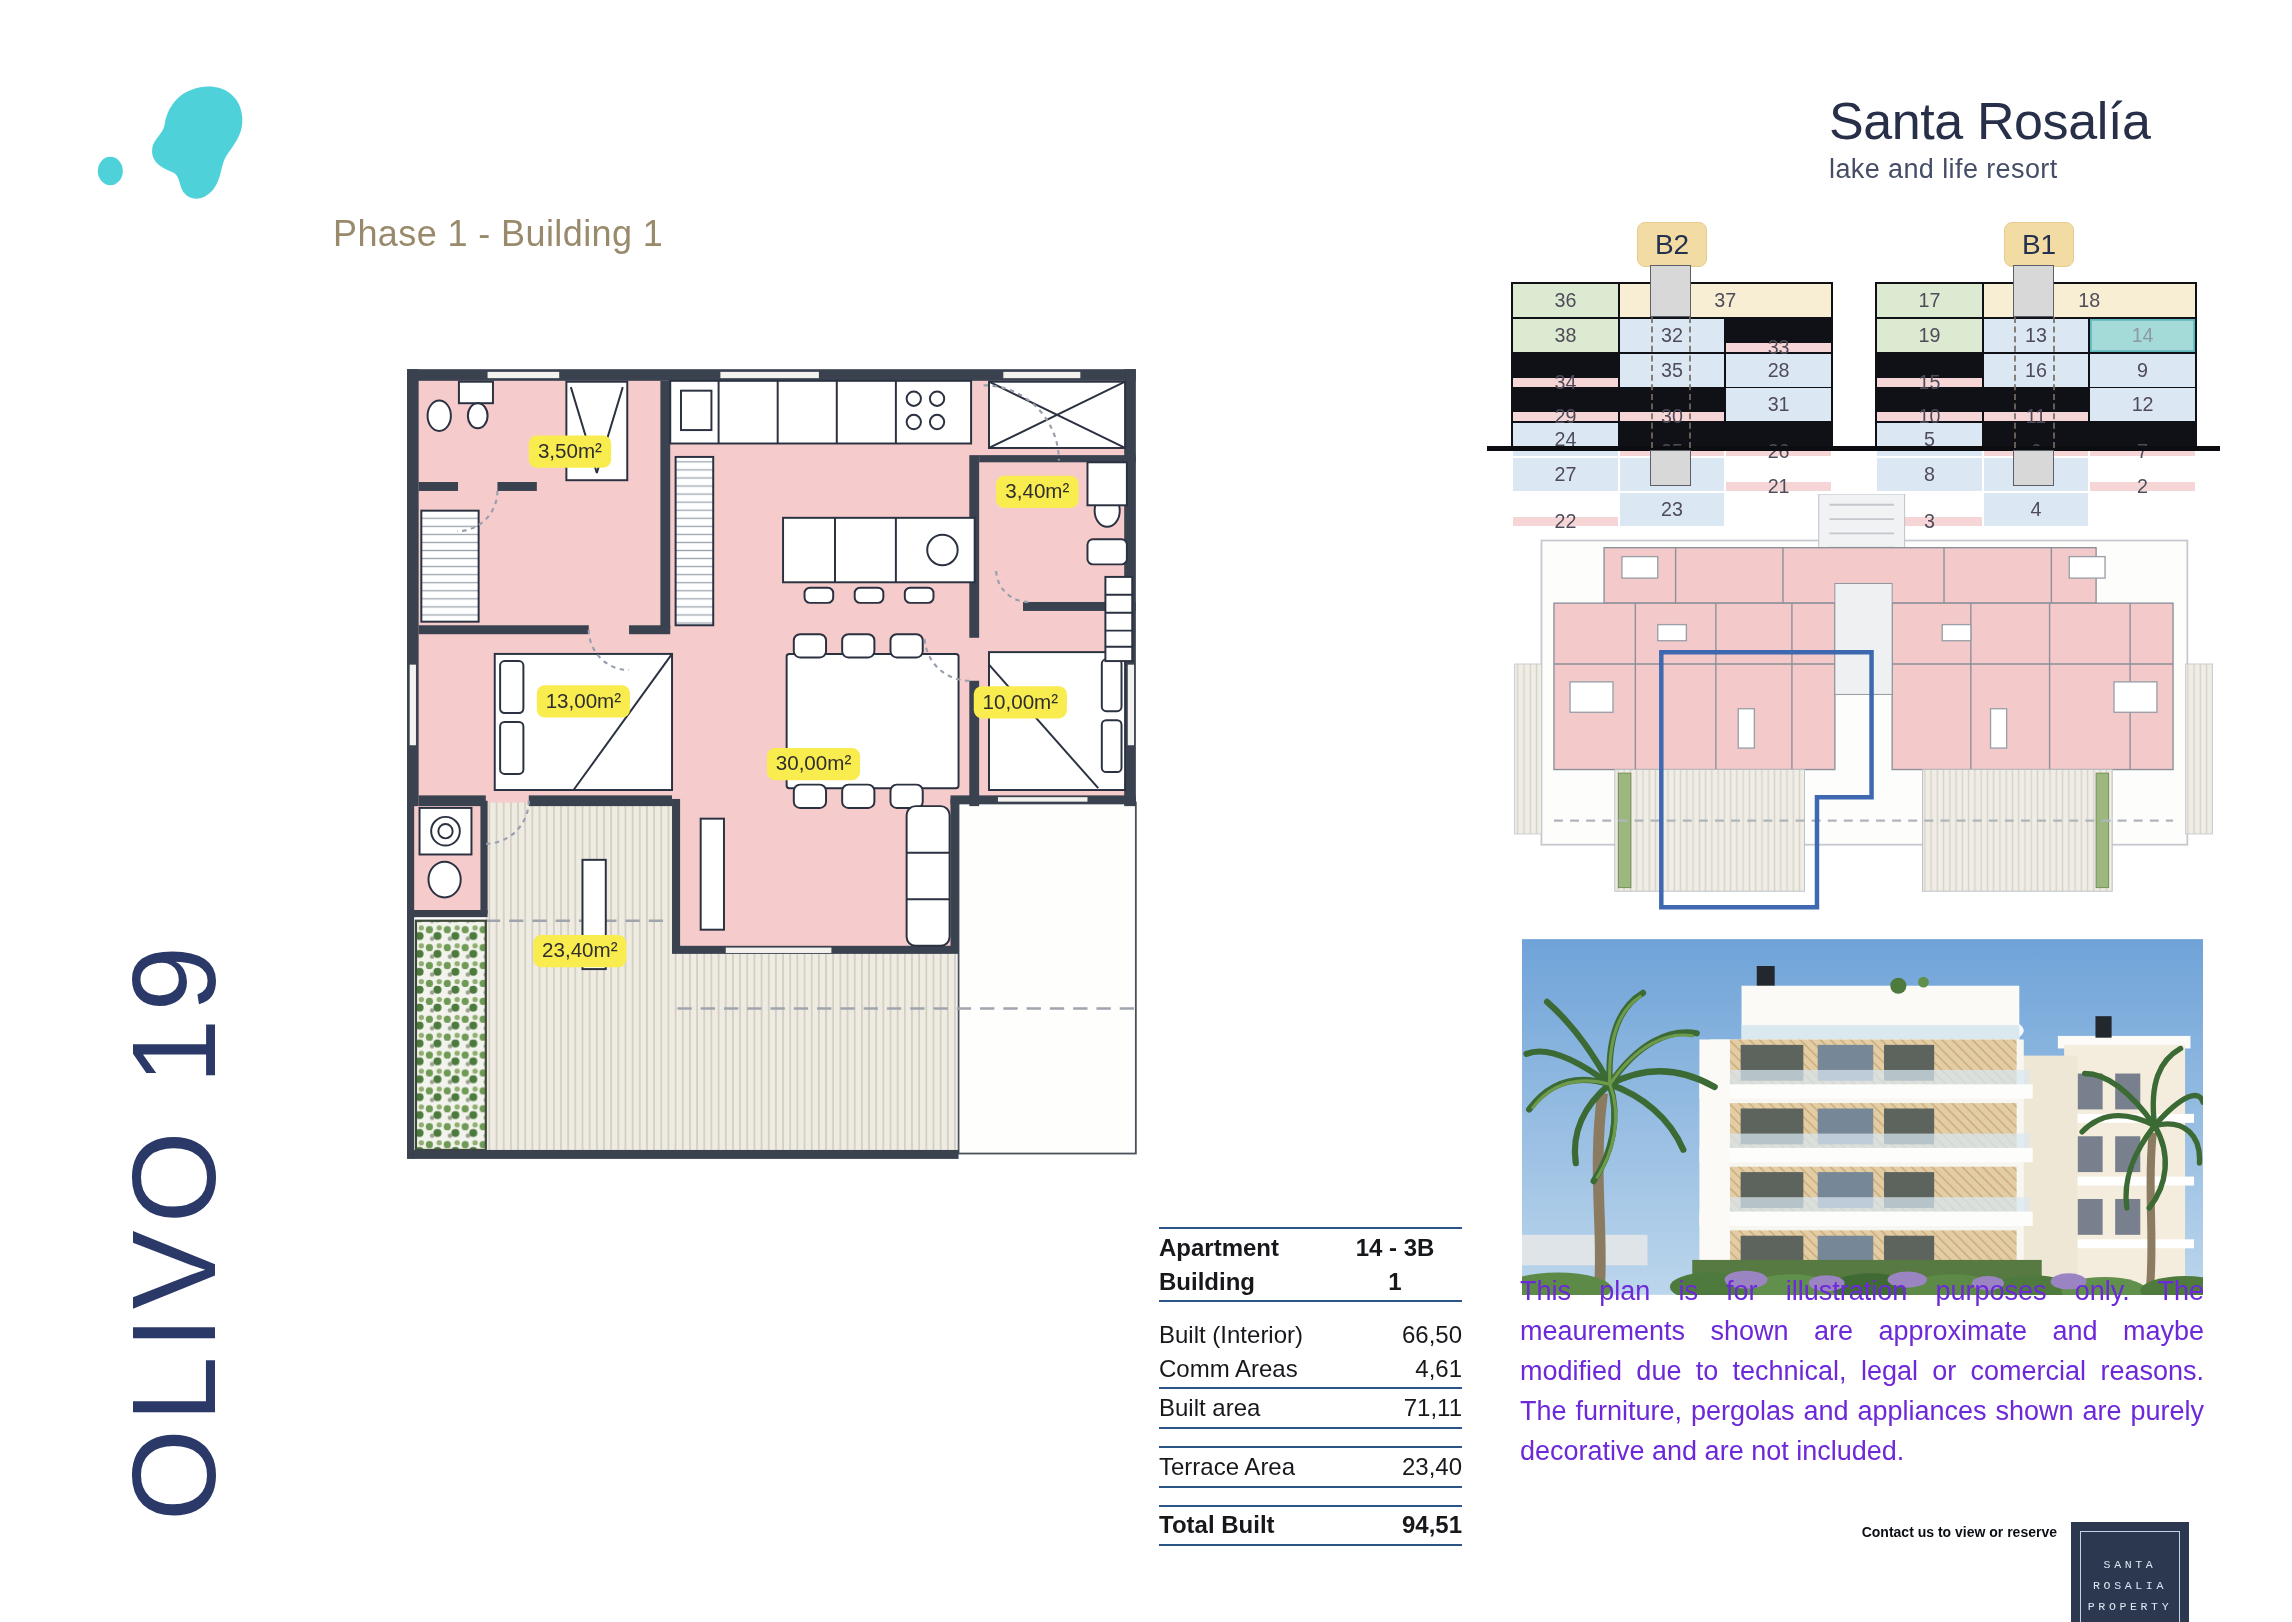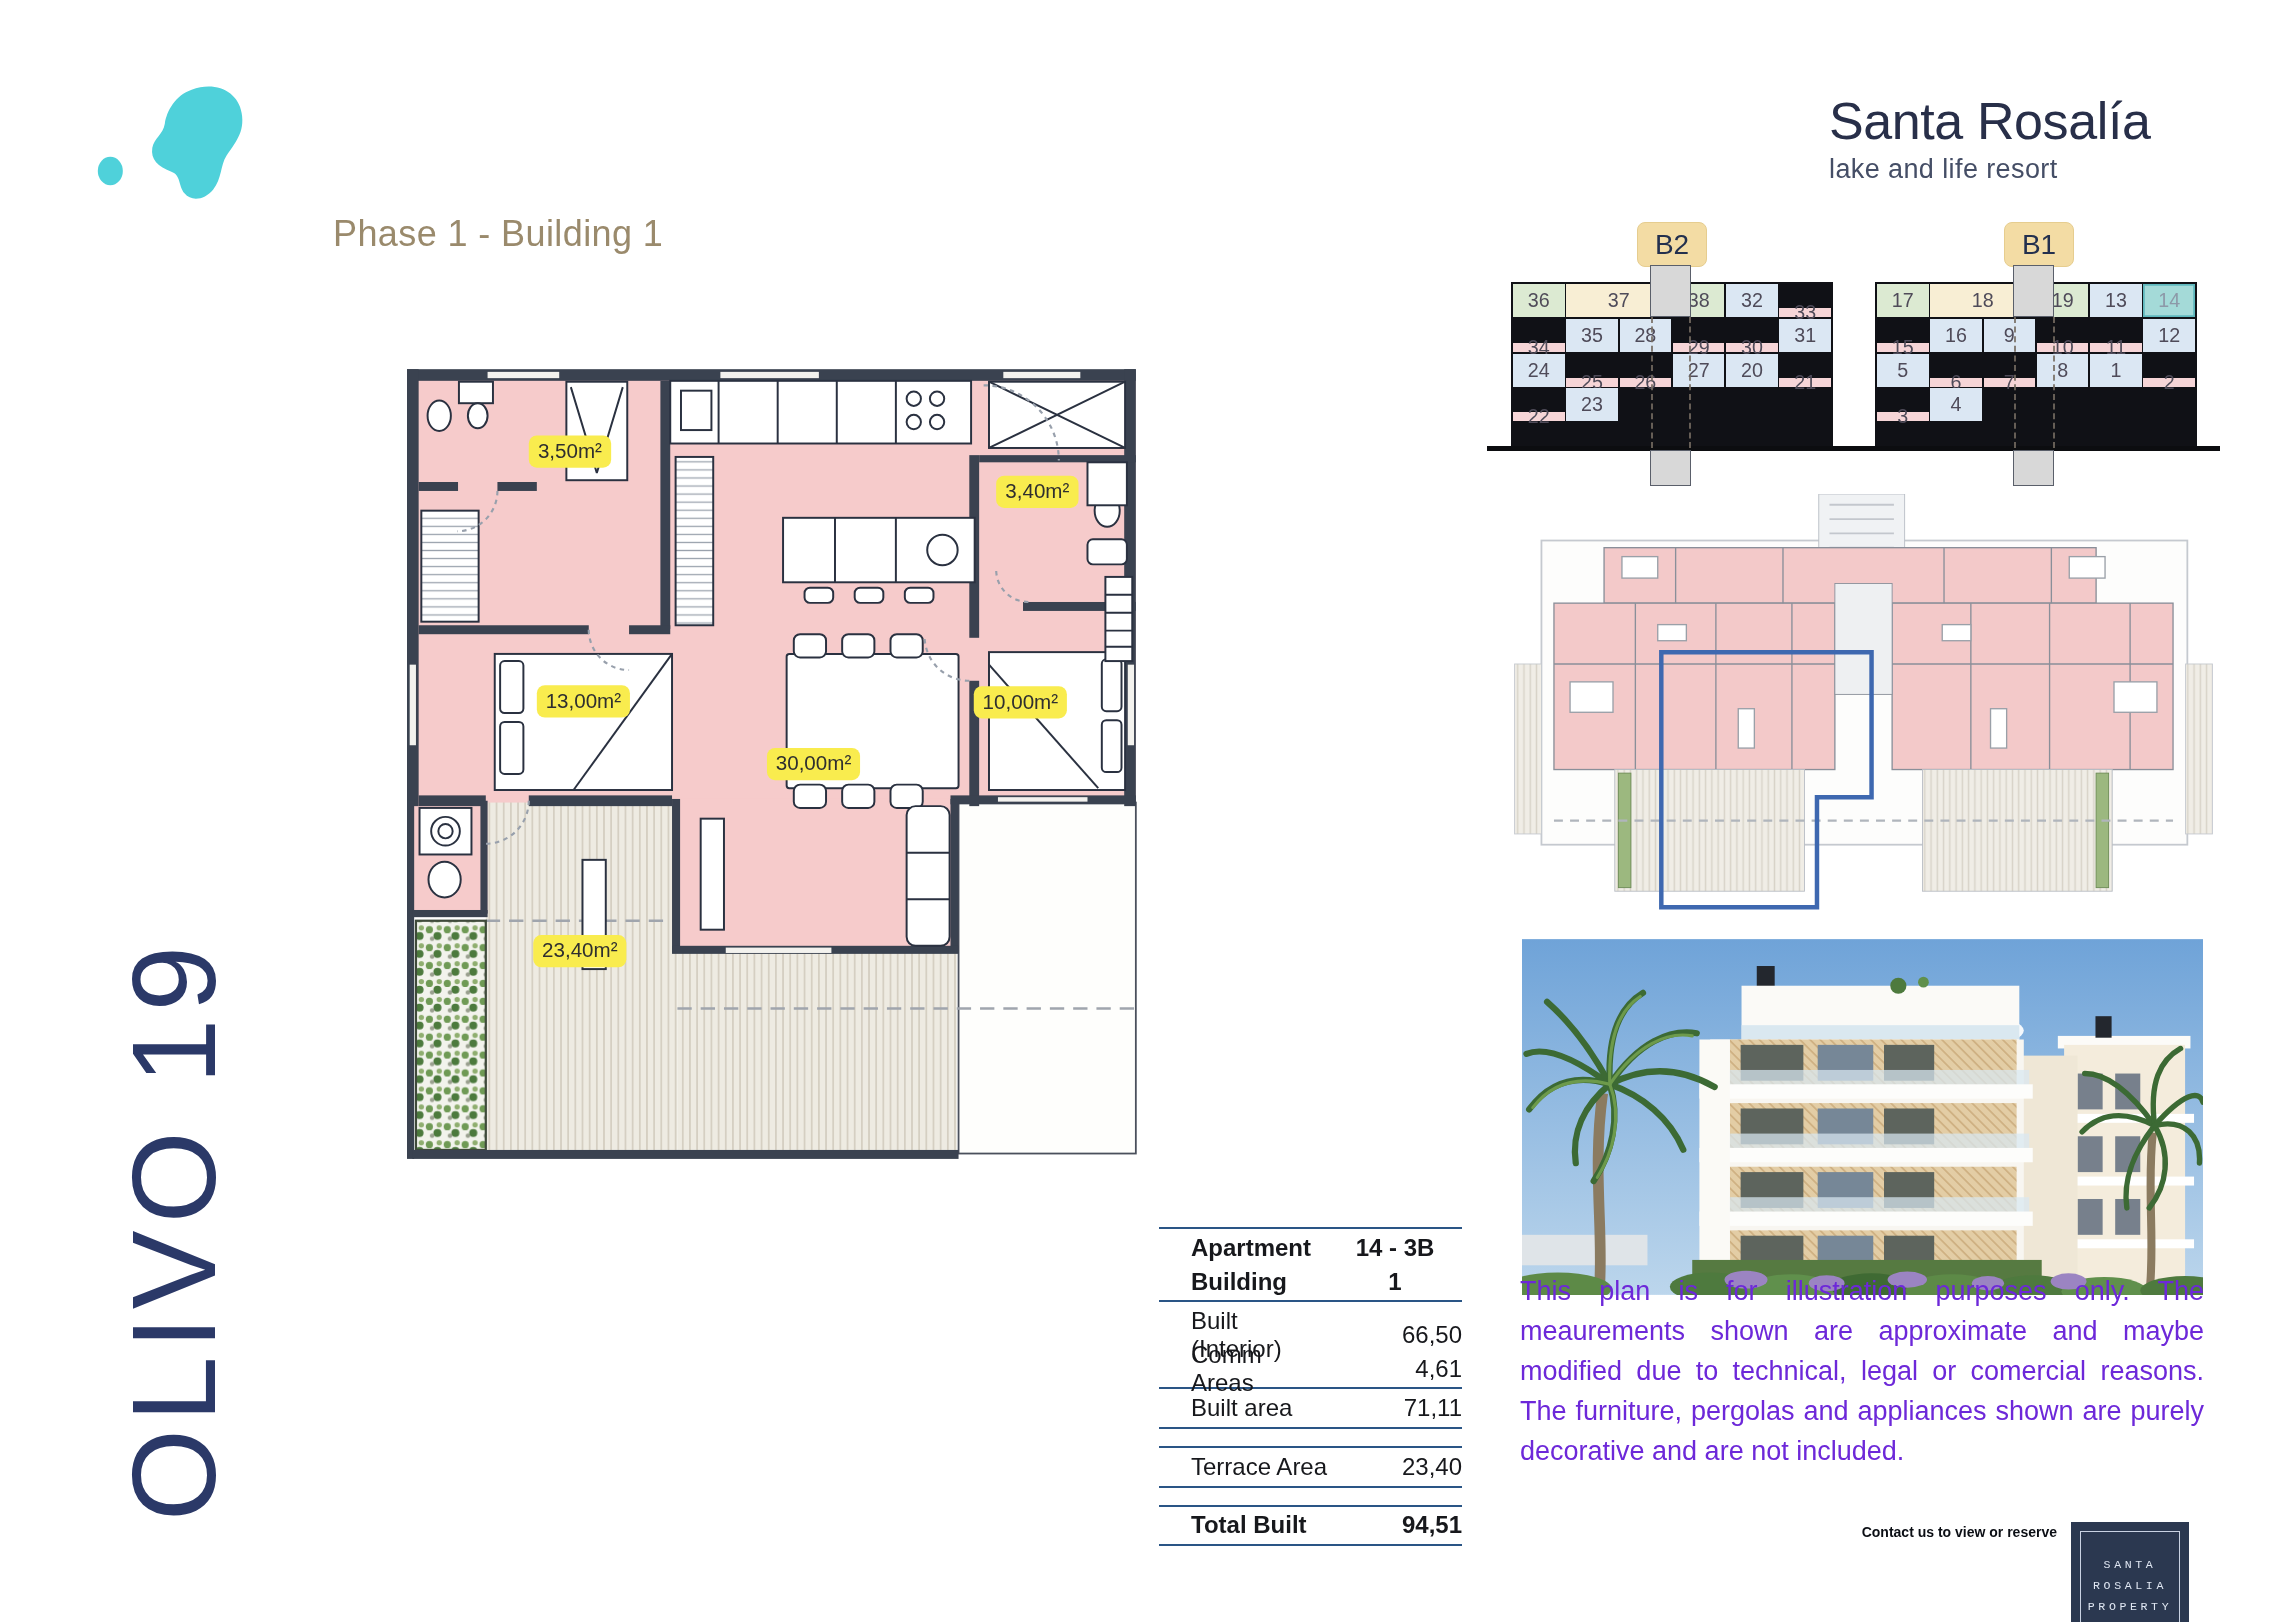--- a/index.html
+++ b/index.html
@@ -17,38 +17,38 @@
   .olivo{left:106px;top:1521px;width:694px;height:161px;transform:rotate(-90deg);
          transform-origin:top left;font-size:118px;letter-spacing:7.2px;color:#2b3968;
          font-weight:500;white-space:nowrap;}
 
   
   .availability{left:1511px;top:222px;width:716px;height:273px;}
   .tab{position:absolute;width:68px;height:43px;background:#f3dca4;border:0.9px solid #e6cd8f;
        border-radius:8px;display:flex;align-items:center;justify-content:center;
        font-size:28px;color:#23304e;}
   .grid-block{position:absolute;top:60px;width:322px;height:166px;display:grid;
-       grid-template-columns:repeat(6,1fr);grid-auto-rows:33px;border:2.7px solid #101116;
+       grid-template-columns:repeat(3,1fr);grid-auto-rows:33px;border:2.7px solid #101116;
        box-sizing:border-box;background:#101116;grid-gap:1.8px;}
   .cell{display:flex;align-items:center;justify-content:center;font-size:19.7px;color:#4f4b59;}
   .c-green{background:#dcead2;} .c-cream{background:#f8eed4;} .c-blue{background:#dbe7f3;}
   .c-pink{background:#f6d5d7;margin-top:24px;}
   .c-sel{background:#a4dad8;color:#8d99a8;box-shadow:inset 0 0 0 1.8px #5fb8bd;}
   .groundline{position:absolute;left:-24px;top:224px;width:733px;height:4.5px;background:#0c0d10;}
   .garage{position:absolute;left:0;top:230px;width:685px;height:32px;border:2.2px solid #15161a;
        box-sizing:border-box;background:#fff;display:flex;align-items:center;justify-content:center;
        font-size:20.6px;color:#4a4f57;letter-spacing:1.8px;}
   .shaft{position:absolute;width:41px;background:#d8d8d8;border:1.8px solid #5a5f6a;box-sizing:border-box;z-index:3;}
   .dashv{position:absolute;top:95px;height:131px;width:0;border-left:2.7px dashed rgba(118,108,98,.85);z-index:2;}
 
   
   .details{left:1159px;top:1225px;width:303px;font-size:24px;color:#17181c;}
   .d-line{border-top:2.2px solid #2a5586;margin:1.8px 0;}
   .d-space{height:13.4px;}
-  .d-row{display:flex;align-items:center;height:34px;margin-left:32px;}
+  .d-row{display:flex;align-items:center;height:34px;}
   .d-row .d-label{flex:1;}
   .d-row .d-value{width:134px;text-align:right;}
   .d-row.center .d-value{text-align:center;}
   .d-row.bold{font-weight:bold;}
 
   
   .disclaimer{left:1520px;top:1271px;width:684px;font-size:27px;line-height:40px;
       color:#6d28d9;text-align:justify;}
   .contact{left:1520px;top:1524px;width:537px;text-align:right;font-size:14px;font-weight:bold;color:#0b0e14;}
   .footer-logo{left:2071px;top:1522px;width:118px;height:127px;background:#2b3850;font-family:Liberation Mono, monospace;}

